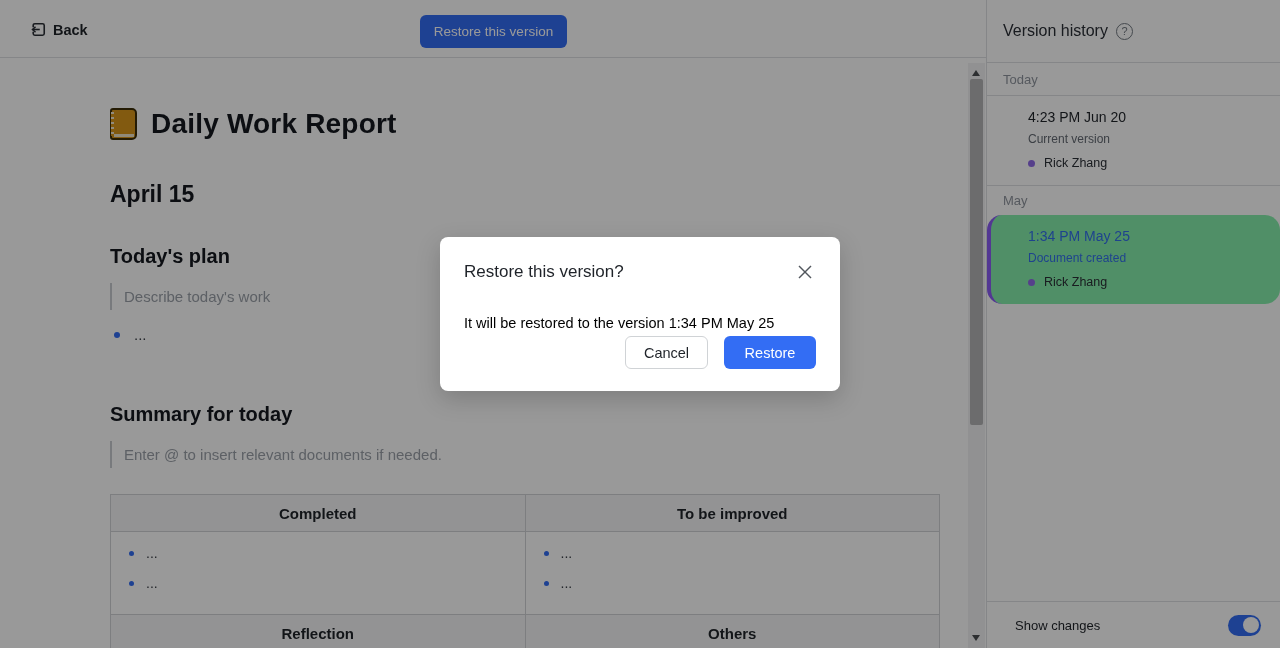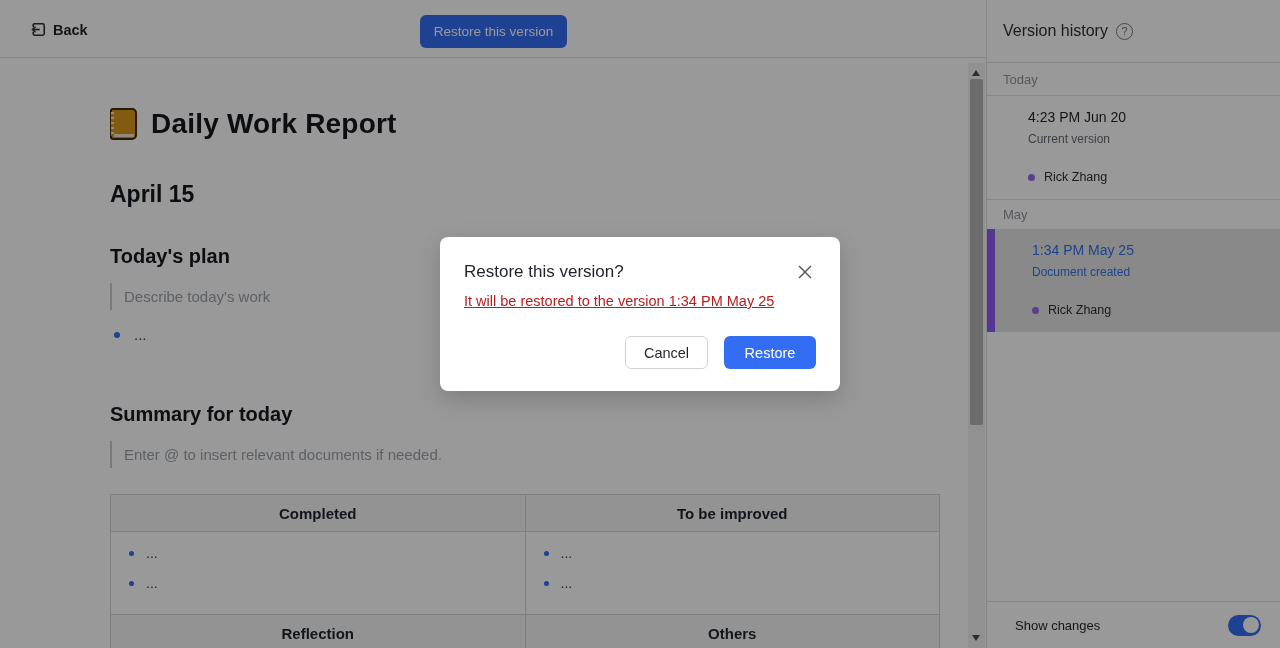--- a/index.html
+++ b/index.html
@@ -57,39 +57,39 @@
   .sb-header { height:63px; border-bottom:1px solid #dee0e3; display:flex; align-items:center;
                padding-left:16px; gap:8px; font-size:16px; color:#2b2f36; }
   .help { width:17px; height:17px; border:1.3px solid #737a82; border-radius:50%; color:#737a82;
           font-size:11px; display:flex; align-items:center; justify-content:center; cursor:pointer; }
   .group-label { height:33px; border-bottom:1px solid #dee0e3; display:flex; align-items:center;
                  padding-left:16px; font-size:13px; color:#8f959e; }
   .group-label.tight { border-bottom:none; height:29px; }
   .vh-item { padding:13px 0 15px 41px; border-bottom:1px solid #dee0e3; cursor:pointer; position:relative; }
   .vh-time { font-size:14px; color:#1f2329; }
   .vh-note { margin-top:7px; font-size:12px; color:#646a73; }
-  .vh-author { margin-top:24px; display:flex; align-items:center; }
+  .vh-author { margin-top:10px; display:flex; align-items:center; }
   .avatar-dot { width:7px; height:7px; border-radius:50%; background:#8f6ae8; margin-right:9px; }
   .vh-name { font-size:12.5px; color:#2b2f36; }
-  .vh-item.selected { background:#e5e5e5; border-bottom:none; border-left:8px solid #8b5cf6; padding-left:37px; }
+  .vh-item.selected { background:#86efac; border-bottom:none; border-left:4px solid #8b5cf6; padding-left:37px;border-radius:15px; }
   .vh-item.selected .vh-time, .vh-item.selected .vh-note { color:#3370eb; }
 
   .sb-footer { position:absolute; left:0; right:0; bottom:0; height:47px; border-top:1px solid #dee0e3;
                display:flex; align-items:center; justify-content:space-between; padding:0 19px 0 16px; }
   .sb-footer-label { font-size:13px; color:#1f2329;margin-left:12px; }
   .toggle { width:33px; height:21px; border-radius:11px; background:#336DF4; position:relative; cursor:pointer; }
   .toggle .knob { position:absolute; right:2.5px; top:2.5px; width:16px; height:16px; border-radius:50%; background:#fff; }
 
   
   .overlay { position:absolute; inset:0; background:rgba(0,0,0,0.40); z-index:50; }
   .modal { position:absolute; left:440px; top:237px; width:400px; height:154px; background:#fff;
            border-radius:8px; z-index:60; box-shadow:0 8px 24px rgba(0,0,0,.18); }
   .modal-title { position:absolute; left:24px; top:25px; font-size:17px; font-weight:500; color:#1f2329; }
   .modal-close { position:absolute; right:25px; top:25px; width:20px; height:20px; cursor:pointer; }
-  .modal-body { position:absolute; left:24px; top:56px; font-size:14.5px; color:#b91c1c;text-decoration:underline; }
+  .modal-body { position:absolute; left:24px; top:78px; font-size:14.5px; color:#000000; }
   .modal-actions { position:absolute; right:24px; bottom:22px; display:flex; gap:16px; }
   .btn { height:33px; border-radius:6px; font-size:14.5px; font-family:"Liberation Sans", sans-serif; cursor:pointer; }
   .btn-cancel { width:83px; background:#fff; border:1px solid #d0d3d6; color:#1f2329; }
   .btn-primary { width:92px; background:#336DF4; border:none; color:#fff; }
 </style>
 </head>
 <body>
 
 <div class="app">
 

